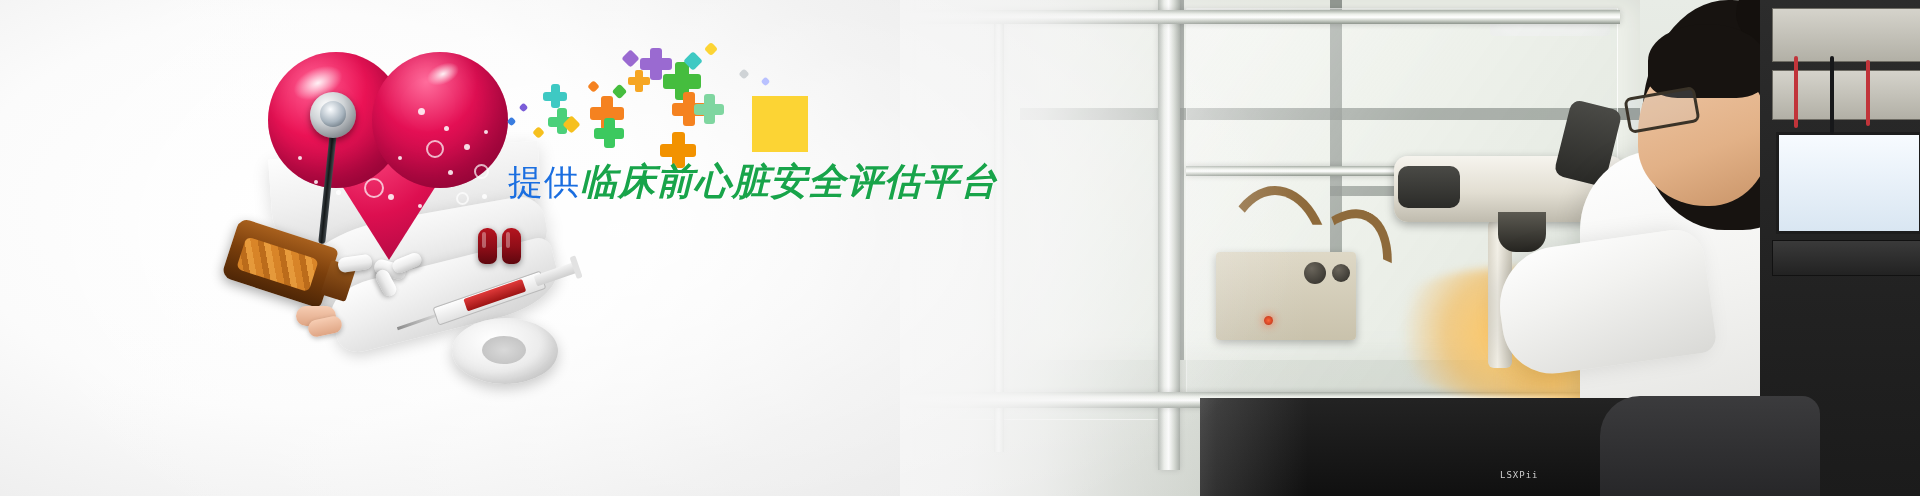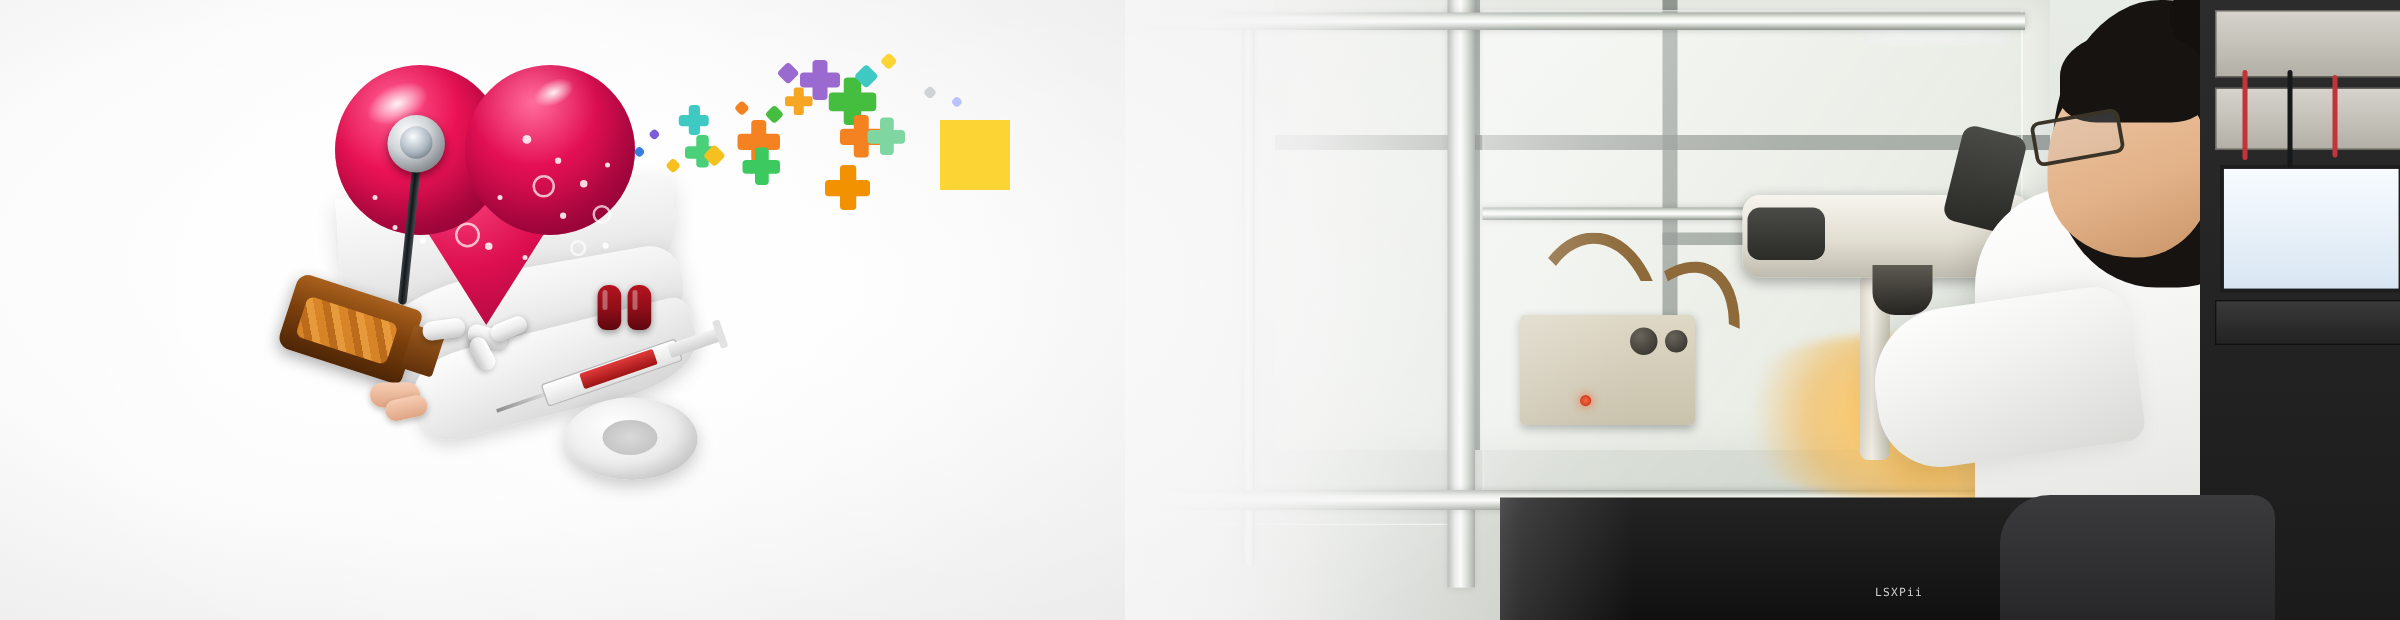--- a/index.html
+++ b/index.html
@@ -653,15 +653,18 @@
   <div class="diamond" style="left:565px;top:118px;width:13px;height:13px;background:#f6c01e;"></div>
   <div class="diamond" style="left:614px;top:86px;width:11px;height:11px;background:#45bd3e;"></div>
   <div class="diamond" style="left:589px;top:82px;width:9px;height:9px;background:#f58220;"></div>
   <div class="diamond" style="left:534px;top:128px;width:9px;height:9px;background:#f6c01e;"></div>
   <div class="diamond" style="left:520px;top:104px;width:7px;height:7px;background:#7a5dd8;"></div>
   <div class="diamond" style="left:740px;top:70px;width:8px;height:8px;background:#cfd3d6;"></div>
   <div class="diamond" style="left:762px;top:78px;width:7px;height:7px;background:#b9c1ff;"></div>
   <div class="diamond" style="left:508px;top:118px;width:7px;height:7px;background:#3a7de0;"></div>
 
   <div class="headline">
+    <div class="line line2">
+      <span class="lead">提供</span><span class="accent">临床前心脏安全评估平台</span>
+    </div>
   </div>
 
 </div>
 
 </body></html>

